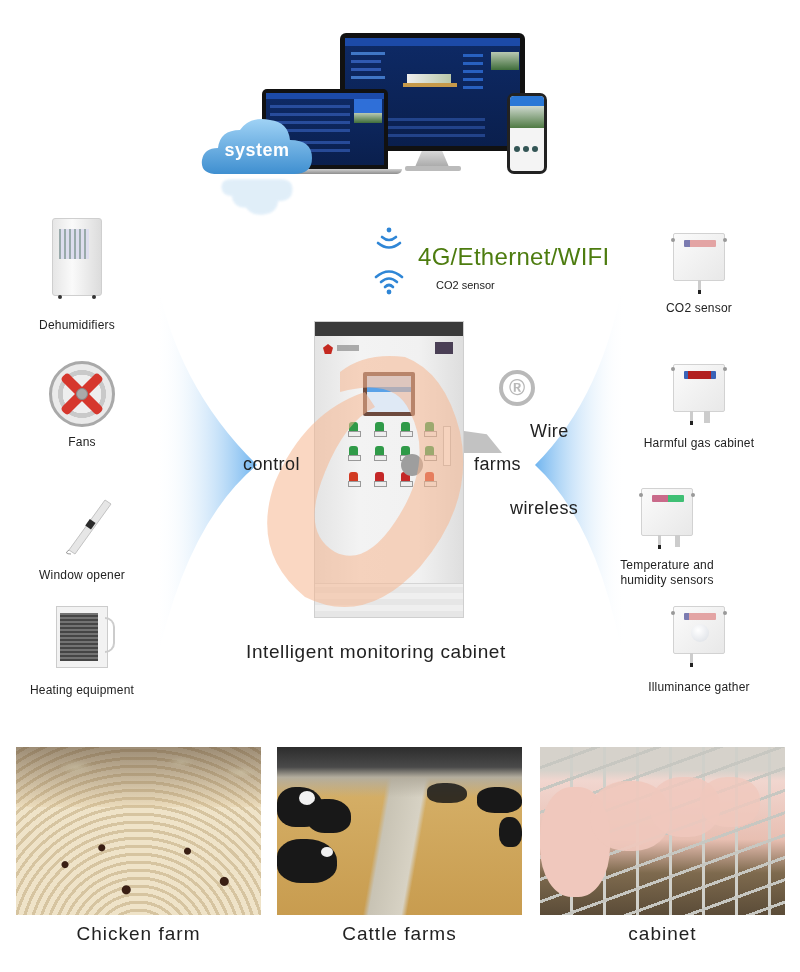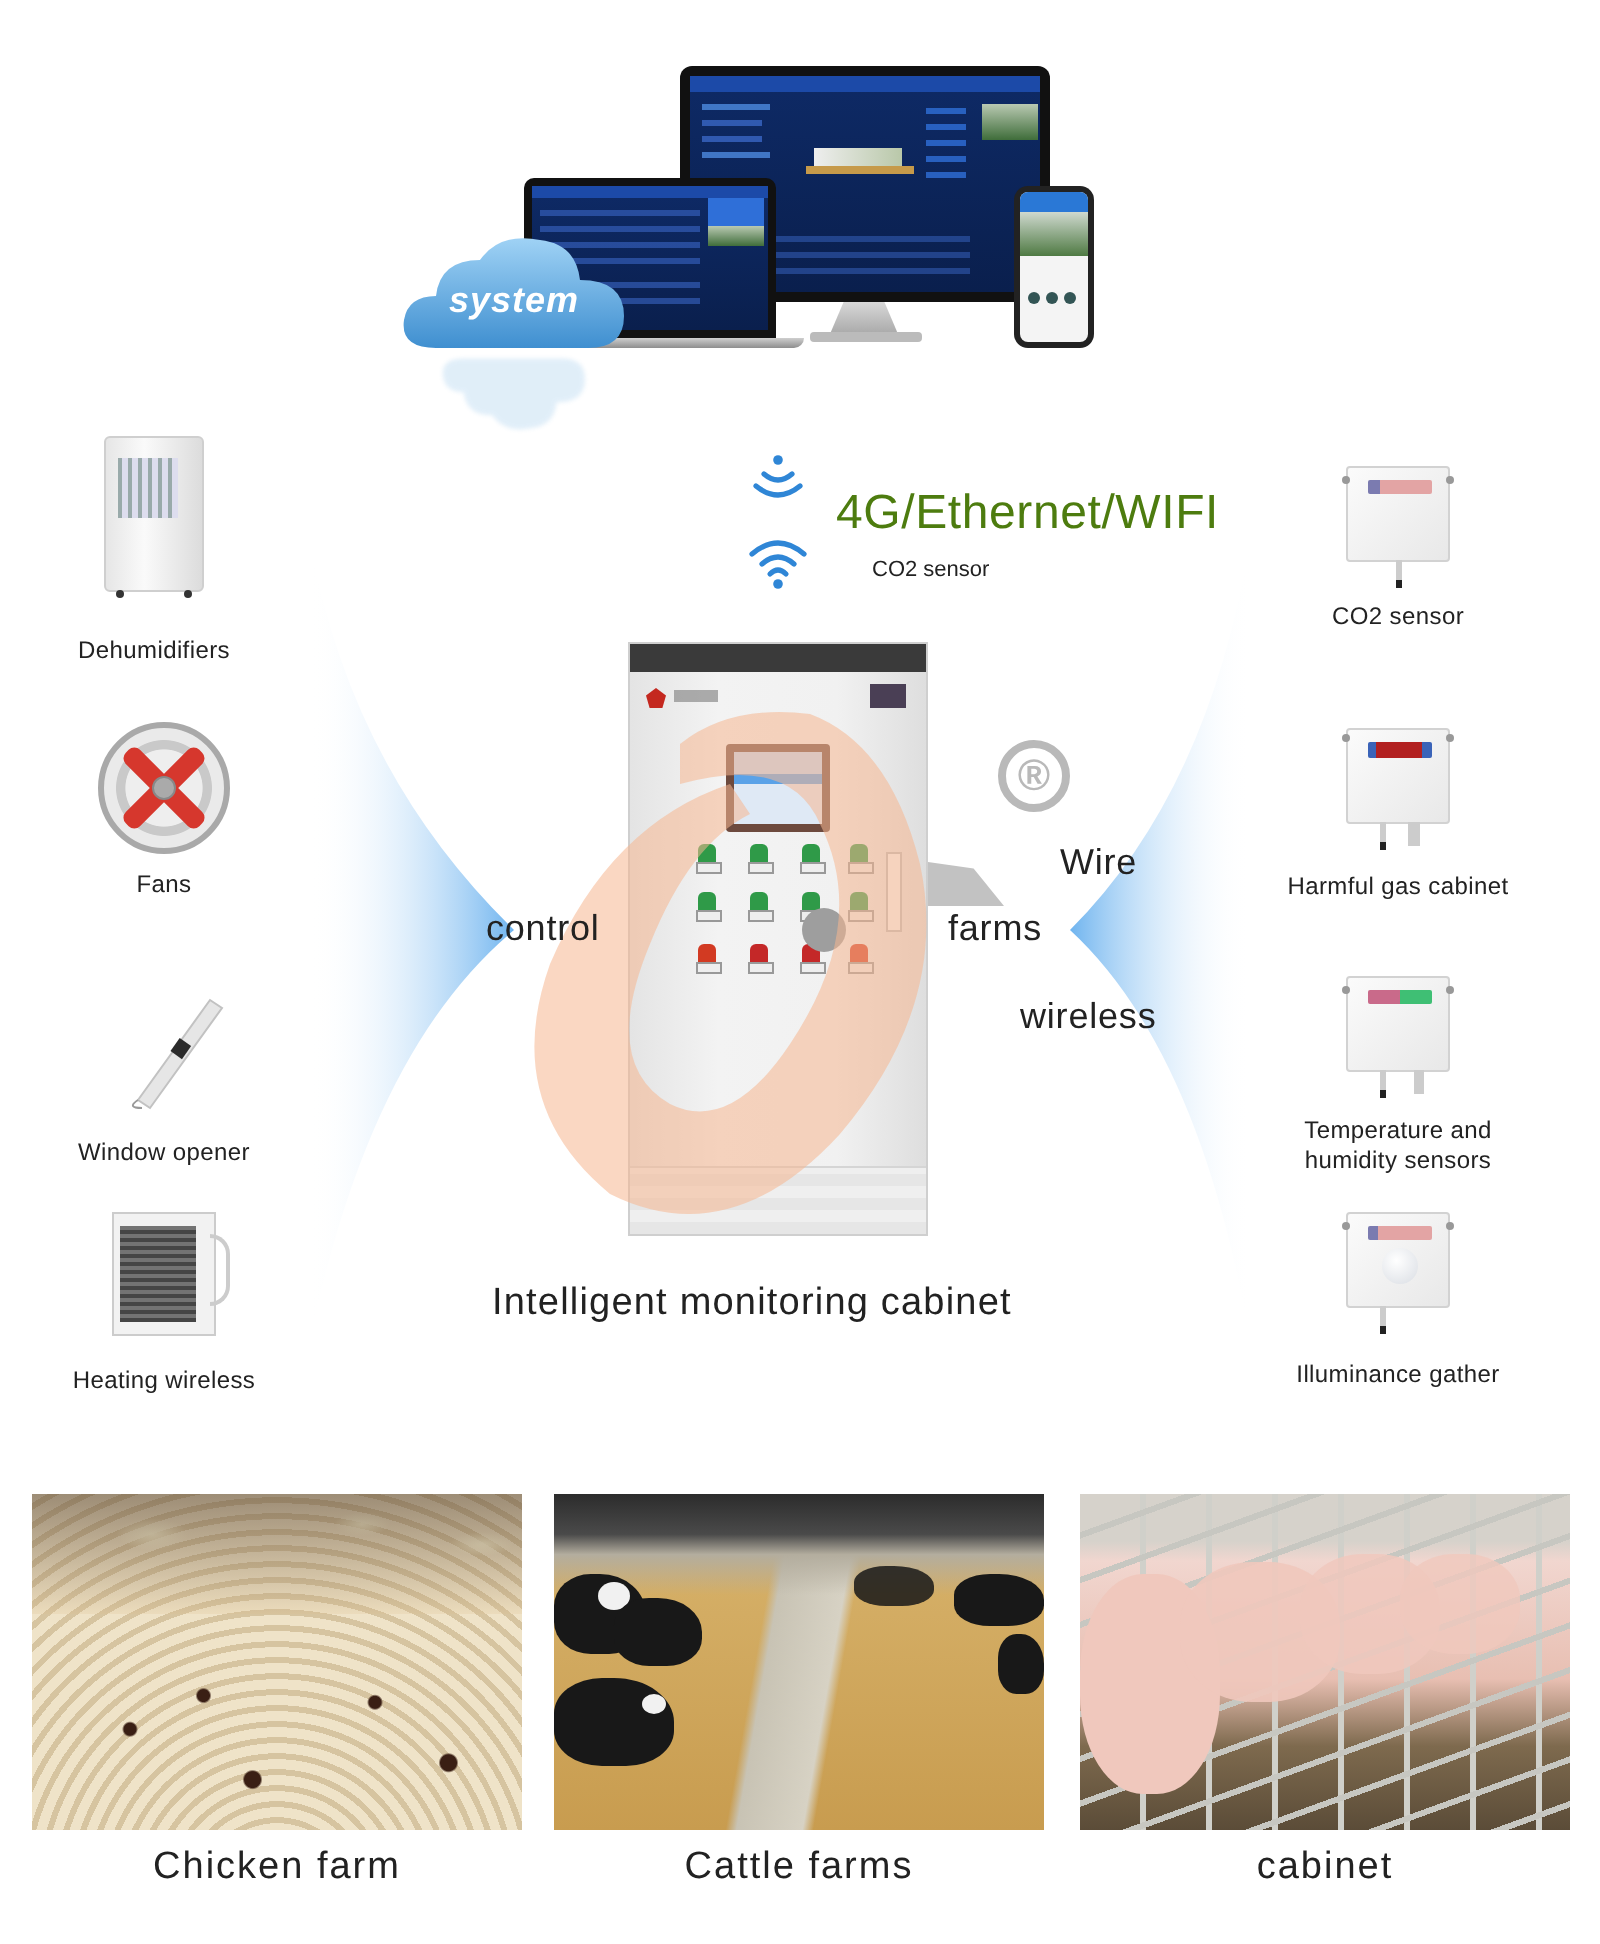--- a/index.html
+++ b/index.html
@@ -18,21 +18,21 @@
   .phone .screen { width: 100%; height: 100%; background: #f4f4f4; border-radius: 4px; overflow: hidden; position: relative; }
   .phone .bar { height: 10px; background: #2a78d6; }
   .phone .img { height: 22px; background: linear-gradient(180deg,#cfd9cf,#4f7a43); }
   .phone .dot { position:absolute; width:6px; height:6px; border-radius:50%; background:#355; }
   .scr-bar { position: absolute; left: 0; right: 0; top: 0; height: 8px; background: #1c4aa8; }
   .scr-row { position: absolute; height: 3px; background: #3a66c4; opacity: .8; }
   .scr-green { position: absolute; background: linear-gradient(180deg,#b9c9b2,#3f6d3a); }
   .scr-white { position: absolute; background: #e9e9e9; }
 
   .cloud { left: 198px; top: 114px; width: 118px; height: 62px; }
-  .cloud-label { position: absolute; left: 0; width: 100%; top: 26px; text-align: center; color: #fff; font-size: 18px; font-weight: bold; letter-spacing: .5px; font-style: italic; }
+  .cloud-label { position: absolute; left: 0; width: 100%; top: 26px; text-align: center; color: #fff; font-size: 18px; font-weight: bold; letter-spacing: .5px; }
   .cloud-reflect { left: 198px; top: 178px; width: 118px; height: 40px; opacity: .18; transform: scaleY(-1); filter: blur(1px); }
 
   
   .net-label { left: 418px; top: 243px; font-size: 24px; color: #4d7c0f; letter-spacing: .3px; }
   .net-sub { left: 436px; top: 279px; font-size: 11px; color: #222; }
   .sig-icon { left: 373px; width: 32px; height: 30px; }
 
   
   .fan-left { left: 145px; top: 265px; width: 120px; height: 410px; }
   .fan-right { left: 530px; top: 265px; width: 105px; height: 410px; }
@@ -245,21 +245,21 @@
     <path d="M22 56 Q16 60 24 60" stroke="#999" fill="none"></path>
   </svg>
   <div class="lbl" style="margin-top:8px">Window opener</div>
 </div>
 
 <div class="side-item" style="left:7px;top:606px">
   <div class="pic heater">
     <div class="grid"></div>
     <div style="position:absolute;right:-8px;top:10px;width:10px;height:36px;border:2px solid #ccc;border-left:none;border-radius:0 20px 20px 0"></div>
   </div>
-  <div class="lbl" style="margin-top:15px">Heating wireless</div>
+  <div class="lbl" style="margin-top:15px">Heating equipment</div>
 </div>
 
 <div class="side-item" style="left:624px;top:233px">
   <div class="pic sensor">
     <div class="disp" style="background:linear-gradient(90deg,#7b7bb0 0 18%,#e3a4a4 18%)"></div>
     <span class="ear" style="left:-3px;top:4px"></span>
       <span class="ear" style="right:-3px;top:4px"></span>
     <span class="probe" style="left:24px"></span>
       <span class="cable" style="left:24px"></span>
   </div>
@@ -271,21 +271,21 @@
     <div class="disp" style="background:linear-gradient(90deg,#3a63b8 0 12%,#b22020 12% 85%,#3a63b8 85%);height:8px"></div>
     <span class="ear" style="left:-3px;top:2px"></span>
       <span class="ear" style="right:-3px;top:2px"></span>
     <span class="probe" style="left:16px"></span>
       <span class="cable" style="left:16px"></span>
     <span class="probe" style="left:30px;width:6px"></span>
   </div>
   <div class="lbl" style="margin-top:24px">Harmful gas cabinet</div>
 </div>
 
-<div class="side-item" style="left:624px;top:488px">
+<div class="side-item" style="left:592px;top:488px">
   <div class="pic sensor">
     <div class="disp" style="background:linear-gradient(90deg,#c96a8a 0 50%,#3fbf74 50%)"></div>
     <span class="ear" style="left:-3px;top:4px"></span>
       <span class="ear" style="right:-3px;top:4px"></span>
     <span class="probe" style="left:16px"></span>
       <span class="cable" style="left:16px"></span>
     <span class="probe" style="left:33px;width:5px"></span>
   </div>
   <div class="lbl" style="margin-top:22px">
     <span>Temperature and</span><br>

